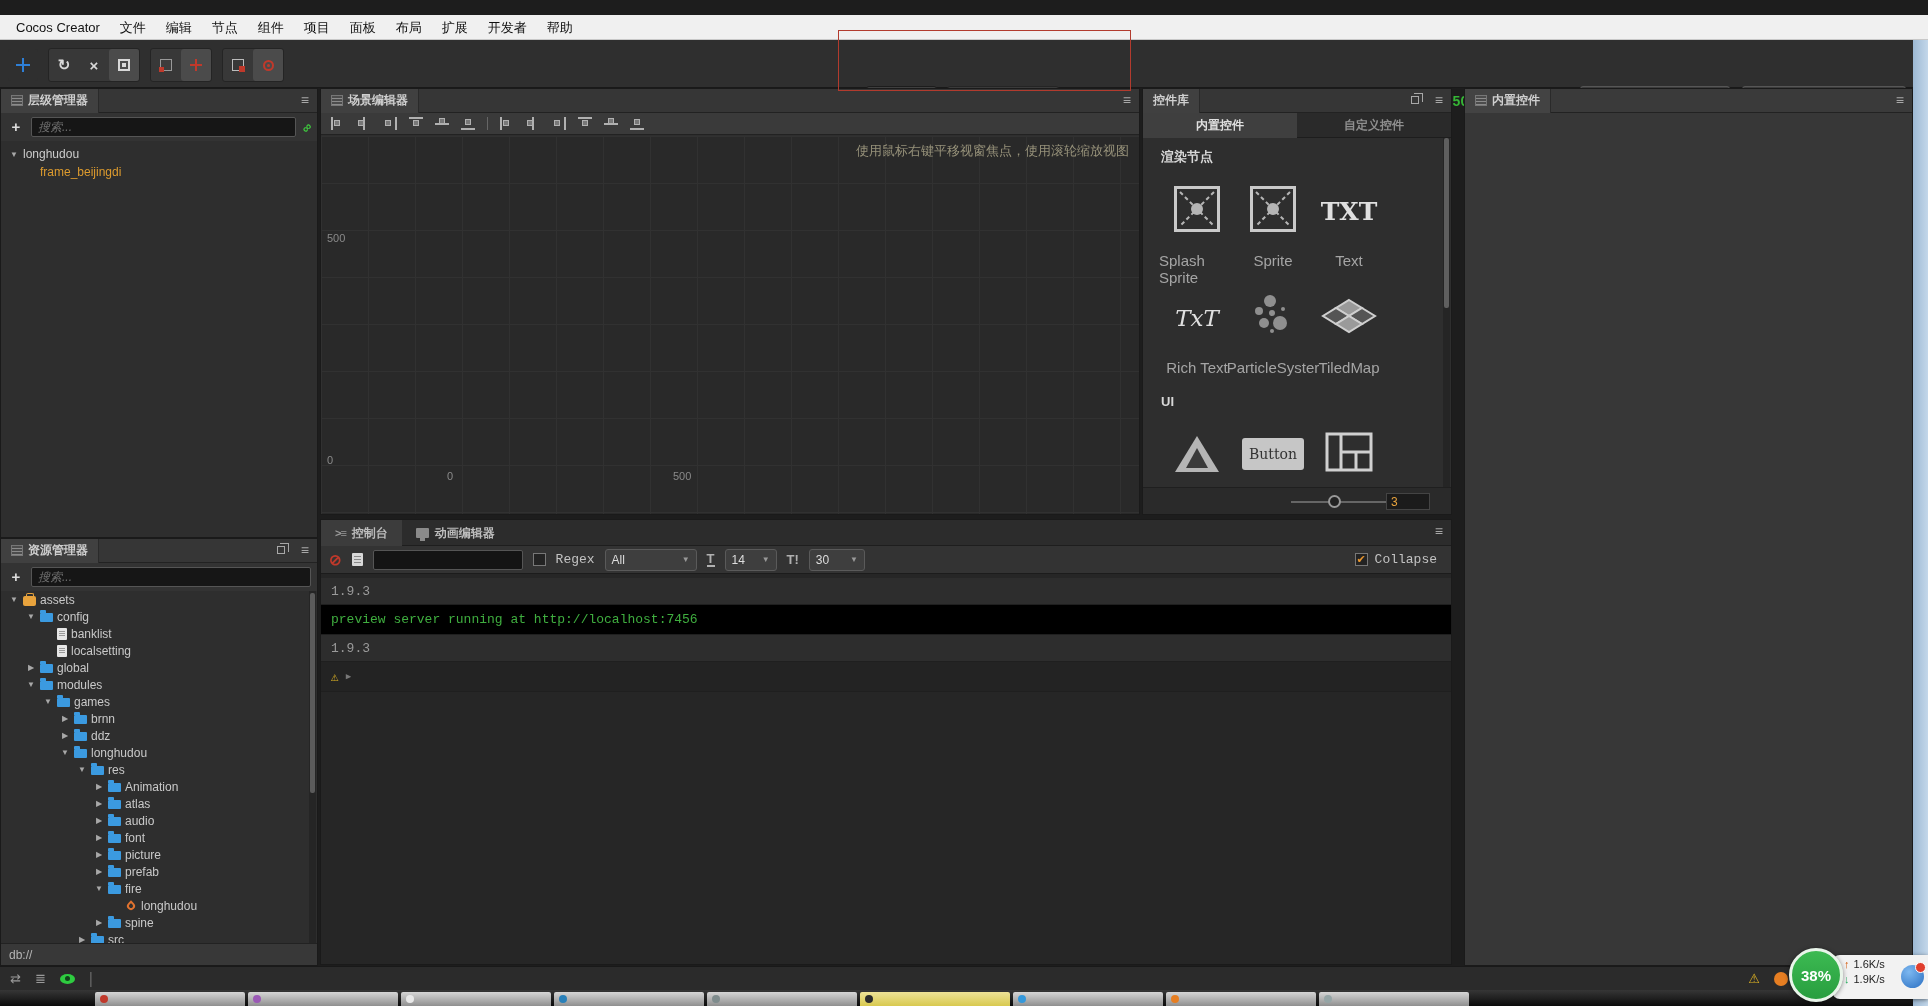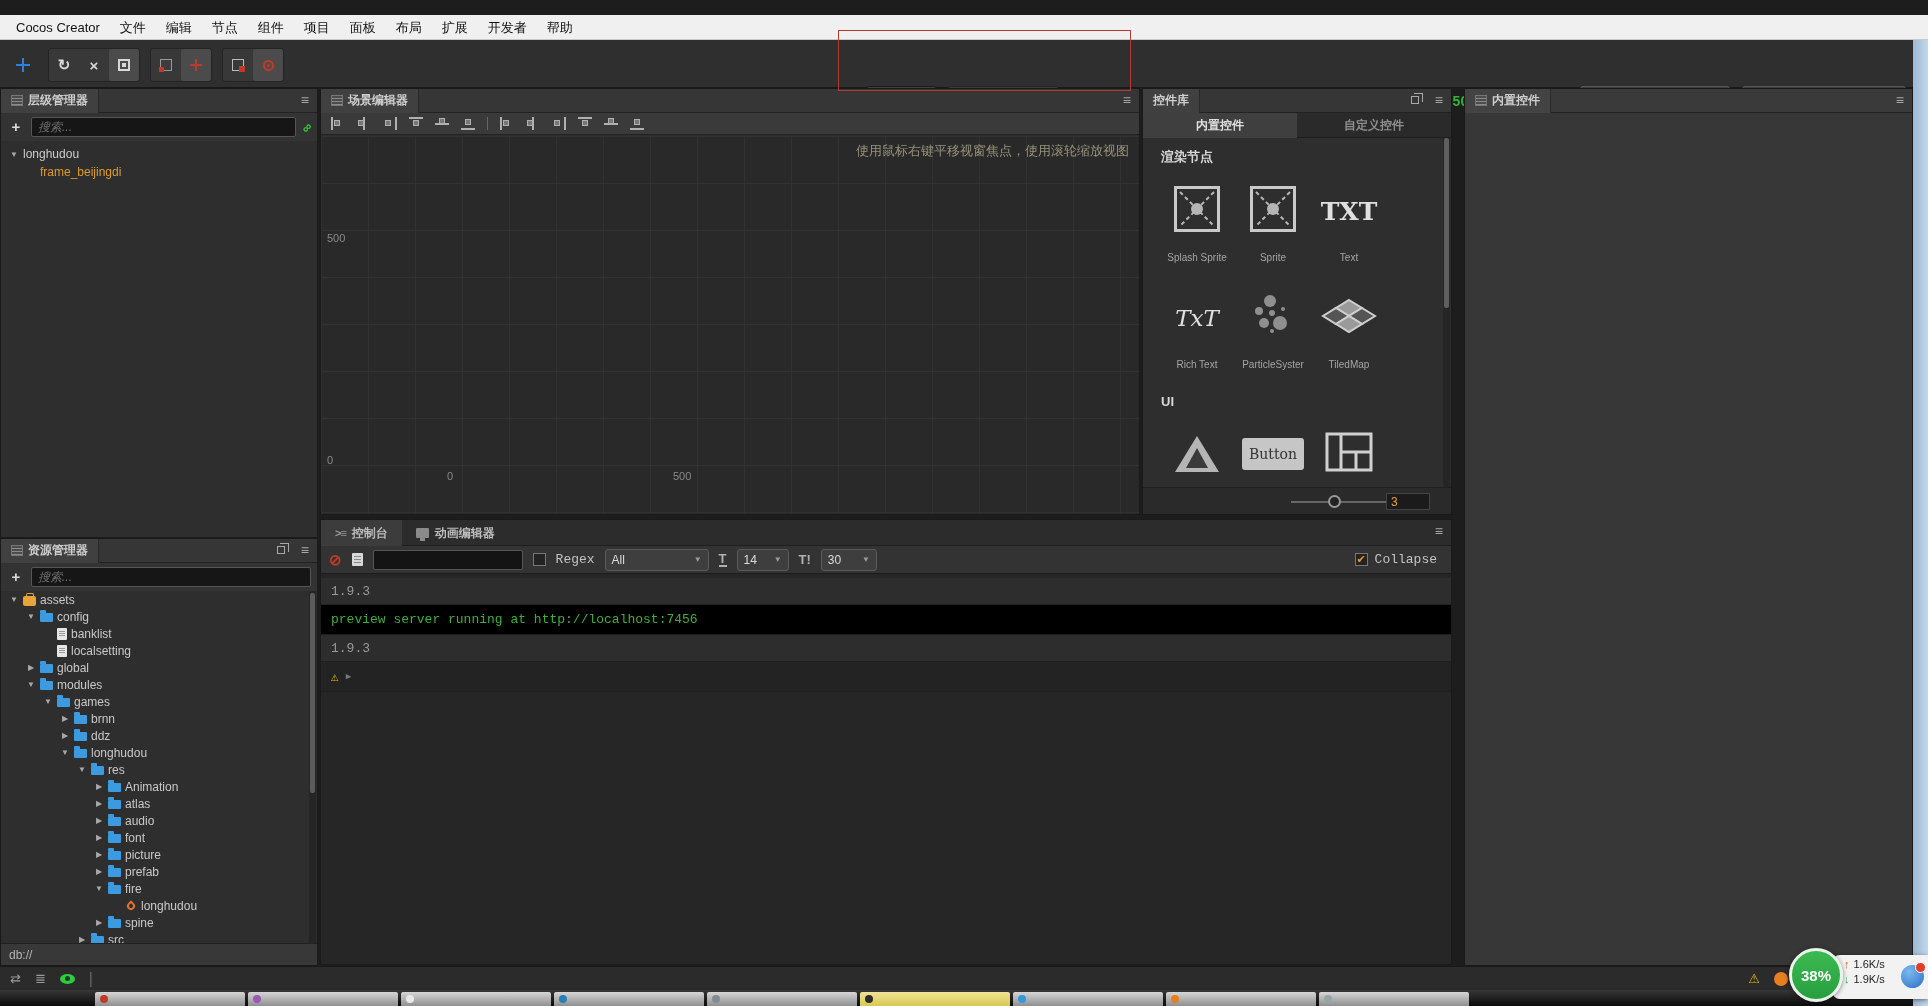--- a/index.html
+++ b/index.html
@@ -144,21 +144,21 @@
   #library { left:1142px; top:88px; width:310px; height:427px; }
   .lib-tabs { display:flex; height:25px; background:#272727; }
   .lib-tab { flex:1; text-align:center; line-height:25px; font-size:12px; font-weight:bold; color:#8f8f8f;
     background:#2a2a2a; border-bottom:1px solid #1d1d1d; }
   .lib-tab.active { background:#3f3f3f; color:#e0e0e0; border-bottom:none; }
   .lib-body { position:absolute; left:0; top:49px; right:8px; bottom:27px; overflow:hidden; }
   .lib-section { color:#d8d8d8; font-size:13px; font-weight:bold; margin:10px 0 0 18px; }
   .lib-grid { display:grid; grid-template-columns:repeat(3, 76px); margin:4px 0 0 16px; }
   .lib-cell { height:107px; display:flex; flex-direction:column; align-items:center; }
   .lib-iconwrap { height:82px; display:flex; align-items:center; justify-content:center; }
-  .lib-label { font-size:10px; color:#a5a5a5; height:16px; }
+  .lib-label { font-size:15px; color:#a5a5a5; height:16px; }
   .spr-icon { width:46px; height:46px; }
   .label-icon { font-family:"DejaVu Serif", serif; font-weight:bold; color:#e0e0e0; font-size:25px; }
   .rich-icon { font-family:"DejaVu Serif", serif; color:#e0e0e0; font-size:23px; font-style:italic; }
   .btn-icon { width:62px; height:32px; background:#c6c6c6; border-radius:3px; color:#333;
     font-family:"DejaVu Serif", serif; font-size:14px; display:flex; align-items:center; justify-content:center; }
   .canvas-icon { width:0; height:0; border-left:22px solid transparent; border-right:22px solid transparent;
     border-bottom:36px solid #b5b5b5; position:relative; }
   .canvas-icon::after { content:""; position:absolute; left:-11px; top:12px; width:0; height:0;
     border-left:11px solid transparent; border-right:11px solid transparent; border-bottom:20px solid #3a3a3a; }
   .lib-footer { position:absolute; left:0; bottom:0; width:100%; height:27px; background:#2a2a2a;
@@ -689,21 +689,21 @@
         <span>动画编辑器</span>
       </div>
       <span class="hamburger">≡</span>
     </div>
     <div class="con-toolbar">
       <span class="clear-ic">⊘</span>
       <span class="newdoc-ic"></span>
       <input class="con-input" style="">
       <span class="checkbox"></span>
       <span class="con-label">Regex</span>
-      <span class="csel" style="width:104px;">
+      <span class="csel" style="width:92px;">
         <span>All</span>
         <span class="caret">▼</span>
       </span>
       <span class="t-ic">T</span>
       <span class="csel" style="width:52px;">
         <span>14</span>
         <span class="caret">▼</span>
       </span>
       <span class="t2-ic">T!</span>
       <span class="csel" style="width:56px;">

